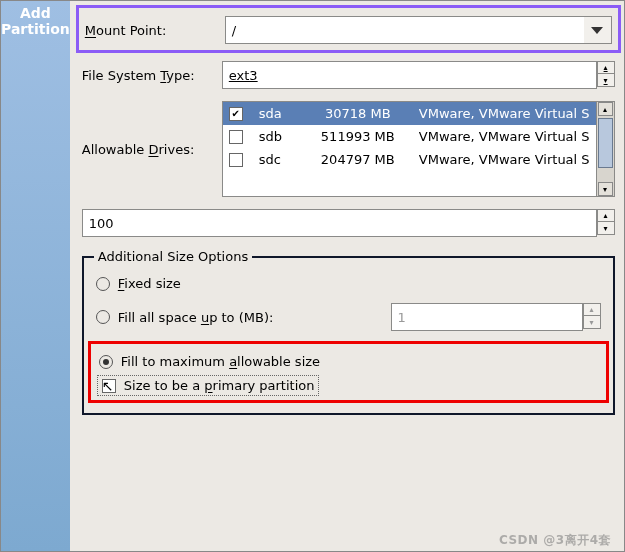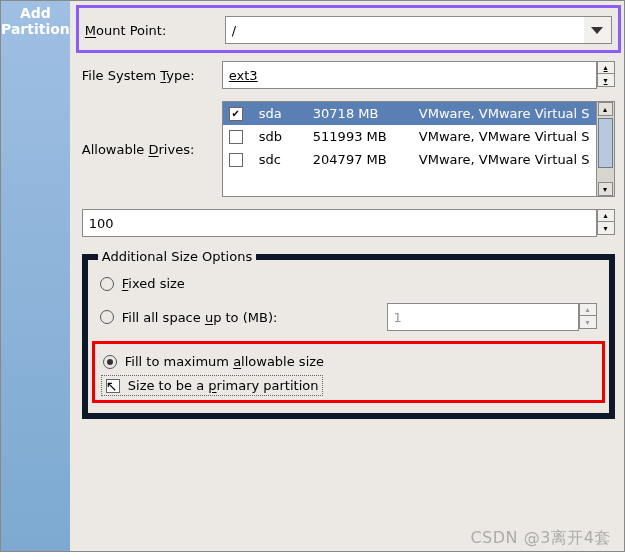--- a/index.html
+++ b/index.html
@@ -12,41 +12,41 @@
   .field-col { flex: 1; position: relative; }
   .combo, .textinput { width: 100%; height: 28px; background: #fff; border: 1px solid #8a8a88; padding: 2px 6px; display: flex; align-items: center; justify-content: space-between; }
   .spinbtns { display: flex; flex-direction: column; }
   .spin { width: 18px; height: 13px; background: #f2f0ec; border: 1px solid #8a8a88; display: flex; align-items: center; justify-content: center; font-size: 8px; }
   .combo-btn { width: 30px; height: 28px; background: #f2f0ec; border: 1px solid #8a8a88; border-left: none; display: flex; align-items: center; justify-content: center; }
   .highlight-red { border: 3px solid #8b5cf6; padding: 8px 6px 6px 6px; margin: -6px -6px 8px -6px; }
   .drives-box { background: #fff; border: 1px solid #8a8a88; display: flex; height: 96px; }
   .drives-list { flex: 1; overflow: hidden; }
   .drive-row { display: flex; align-items: center; padding: 4px 6px; gap: 16px; }
   .drive-row.selected { background: #5a7fb5; color: #fff; }
-  .drive-size { width: 90px; }
+  .drive-size { width: 90px; text-align: center; }
   .drive-desc { flex: 1; white-space: nowrap; overflow: hidden; text-overflow: clip; }
   .checkbox { width: 14px; height: 14px; background: #fff; border: 1px solid #666; display: inline-flex; align-items: center; justify-content: center; font-size: 10px; color: #000; }
   .drive-row.selected .checkbox { background: #fff; color: #000; }
   .scroll-track { width: 18px; background: #d8d5ce; border-left: 1px solid #8a8a88; position: relative; }
   .scroll-thumb { position: absolute; left: 1px; right: 1px; top: 16px; height: 50px; background: #b8c8dd; border: 1px solid #6a7a90; }
   .scroll-arrow { position: absolute; left: 1px; right: 1px; height: 14px; background: #e4e1da; border: 1px solid #888; display: flex; align-items: center; justify-content: center; font-size: 8px; }
-  fieldset { border: 6px solid #0f172a; margin: 6px 0 0 0; padding: 6px 10px 10px 10px; }
+  fieldset { border: 2px solid #0f172a; margin: 6px 0 0 0; padding: 6px 10px 10px 10px; }
   legend { padding: 0 4px; }
   .radio-row { display: flex; align-items: center; padding: 6px 2px; }
   .radio { width: 14px; height: 14px; border: 1px solid #555; border-radius: 50%; margin-right: 8px; display: flex; align-items: center; justify-content: center; }
   .radio.checked::after { content: ""; width: 6px; height: 6px; background: #333; border-radius: 50%; }
   .fill-input-row { display: flex; align-items: center; }
   .fill-spinner { width: 210px; margin-left: auto; display: flex; }
   .highlight-red2 { border: 3px solid #e00; padding: 4px 6px; margin: 4px -6px 0 -6px; }
   .force-row { display: flex; align-items: center; padding-top: 6px; }
   .button-row { display: flex; justify-content: flex-end; gap: 10px; padding: 8px 12px; }
   .btn { height: 30px; min-width: 92px; background: linear-gradient(#f8f7f4,#e4e1da); border: 1px solid #8a8a88; display: flex; align-items: center; justify-content: center; gap: 5px; padding: 0 10px; }
   .btn.default { border: 1px solid #333; box-shadow: 0 0 0 1px #aaa; }
   .u { text-decoration: underline; text-underline-offset: 2px; }
-  .watermark { position: absolute; bottom: 3px; right: 14px; color: rgba(120,120,120,0.55); font-size: 16px; letter-spacing: 0.5px; }
+  .watermark { position: absolute; bottom: 3px; right: 14px; color: rgba(120,120,120,0.55); font-size: 12px; letter-spacing: 0.5px; font-weight: bold; }
   .disabled { color: #999; }
 </style>
 </head>
 <body>
 
 <div class="window">
   <div class="titlebar">Add Partition</div>
 
   <div class="body">
 

